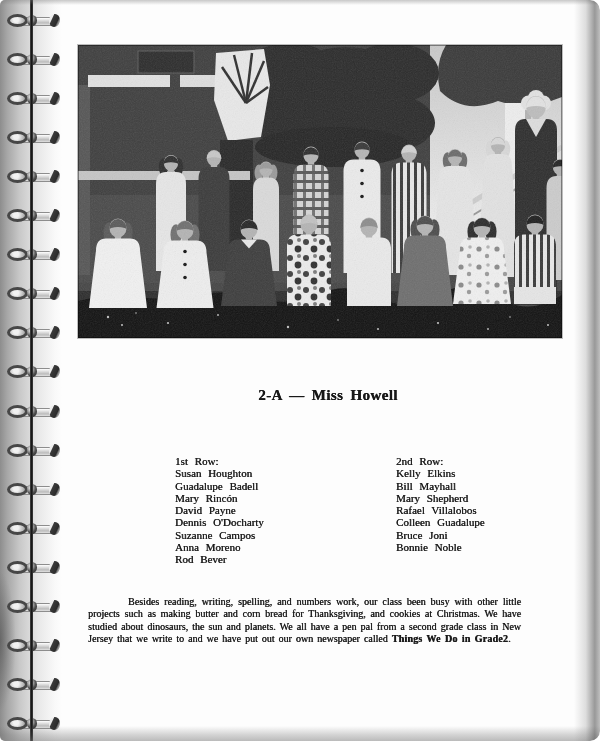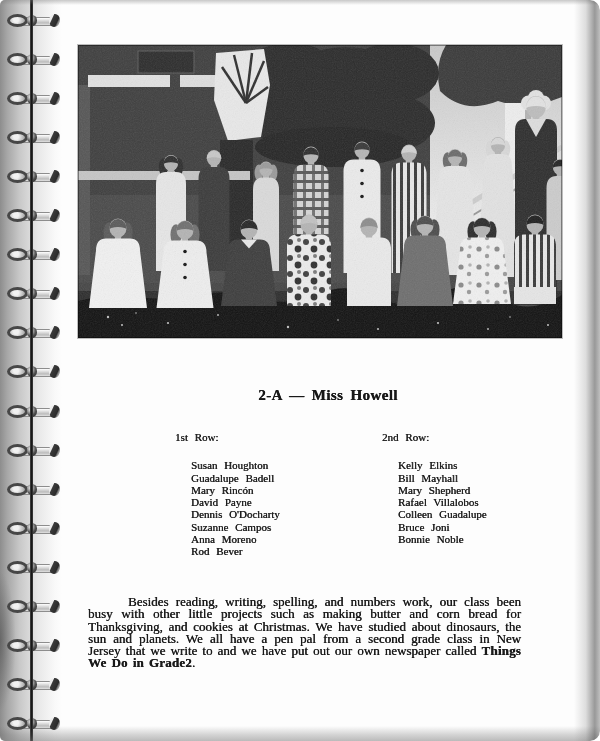--- a/index.html
+++ b/index.html
@@ -34,26 +34,26 @@
   .photo{position:absolute;left:78px;top:45px;width:484px;height:293px;margin:0;
     box-shadow:0 0 0 1px rgba(0,0,0,.25);}
   .photo svg{display:block;}
   
   .ink{text-shadow:0.35px 0 0 currentColor;}
   .title{position:absolute;top:387px;left:78px;width:500px;margin:0;text-align:center;
     font-size:15px;font-weight:bold;letter-spacing:.4px;word-spacing:3px;color:#171717;font-family:Liberation Serif, serif;}
   .roster{position:absolute;top:431px;left:0;width:600px;font-size:11px;line-height:12.3px;color:#1e1e1e;}
   .roster .col{position:absolute;top:0;}
   .col-1{left:175px;}
-  .col-2{left:382px;}
-  .col-header{font-weight:normal;word-spacing:4px;}
-  .roster ul{list-style:none;margin:16px;padding:0;}
+  .col-2{left:396px;}
+  .col-header{font-weight:normal;word-spacing:4px;margin-top:24px;}
+  .roster ul{list-style:none;margin:0;padding:0;}
   .roster li{word-spacing:4px;white-space:nowrap;}
   .body-text{position:absolute;top:596px;left:88px;width:433px;margin:0;
-    font-size:13px;line-height:12.3px;text-align:justify;text-indent:40px;
+    font-size:10px;line-height:12.3px;text-align:justify;text-indent:40px;
     word-spacing:1.5px;color:#1a1a1a;}
   .body-text b{letter-spacing:.2px;}
 </style>
 </head>
 <body>
 
 <div class="scan">
 
   <div class="binding">
     <div class="spine-line"></div>

